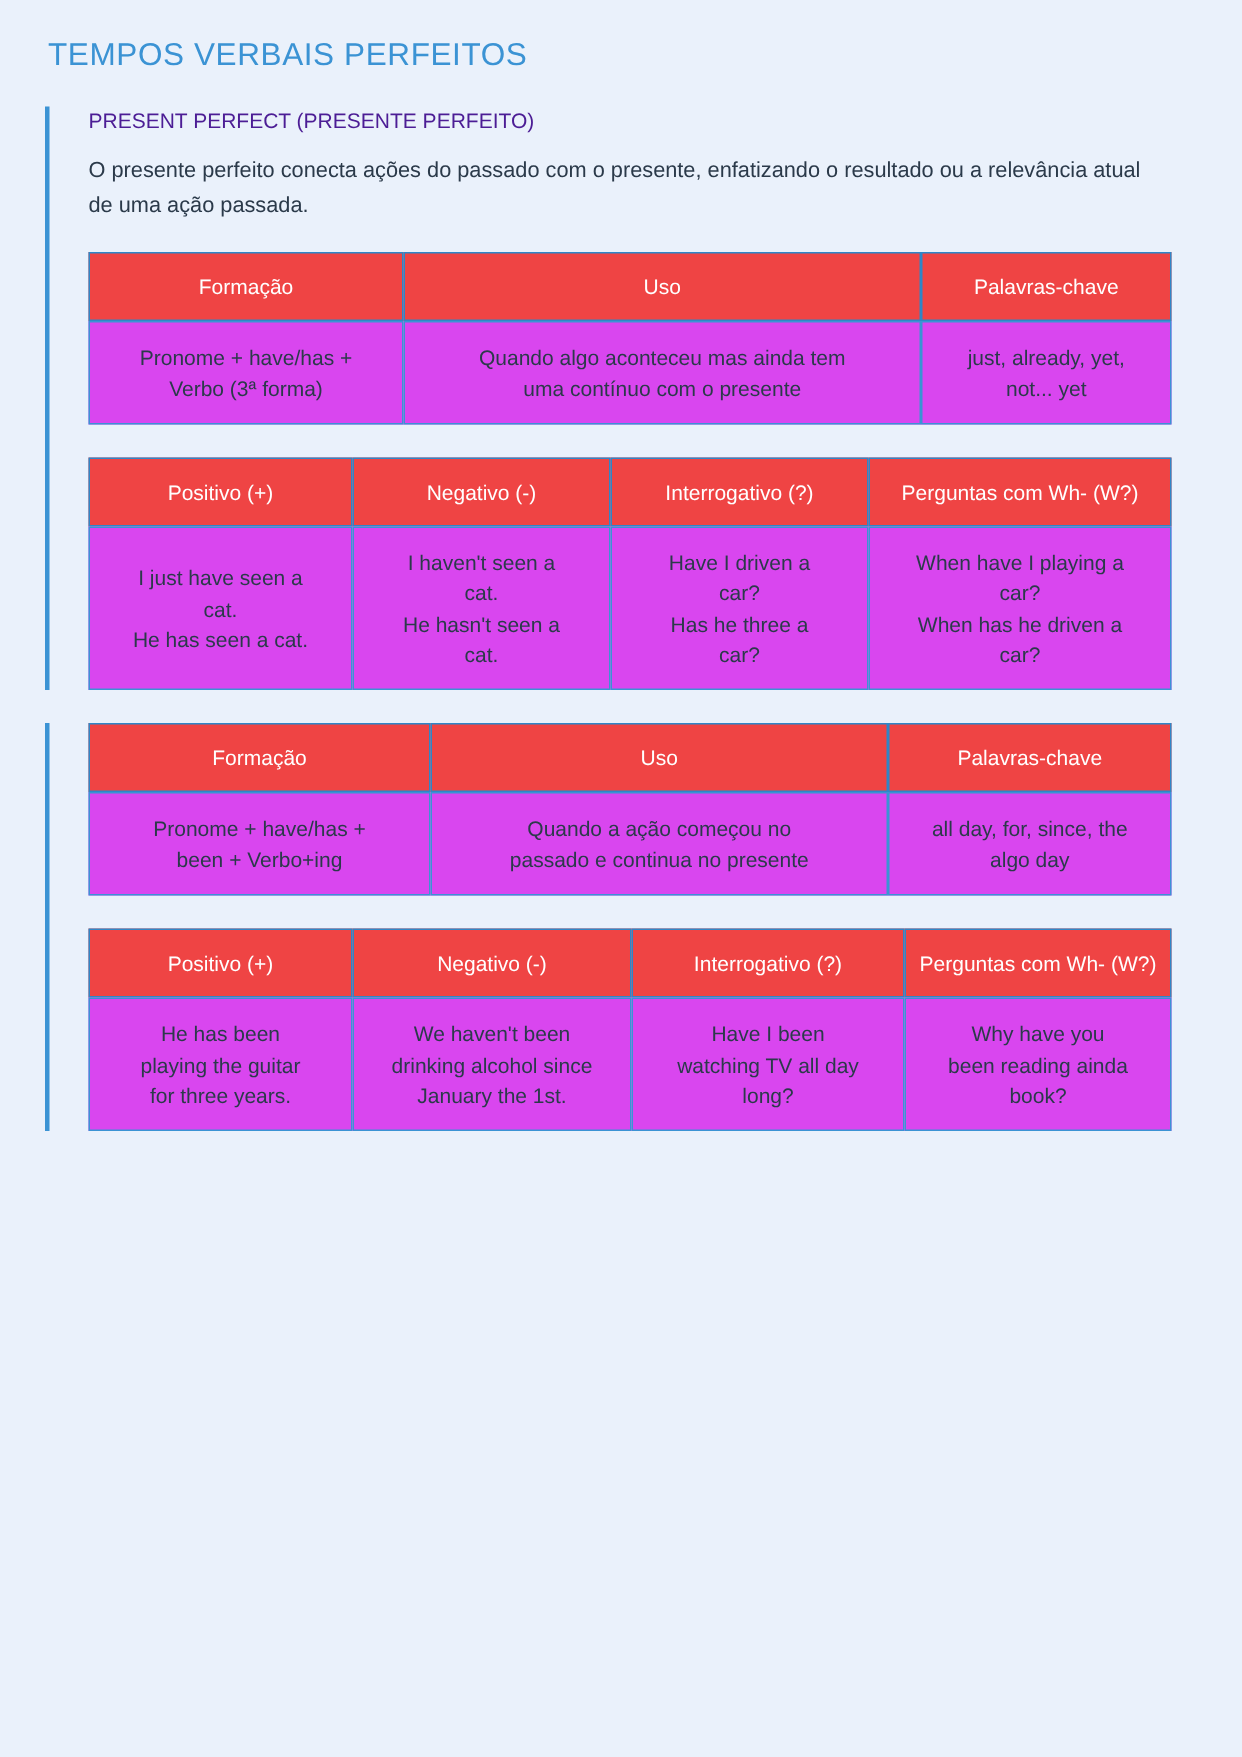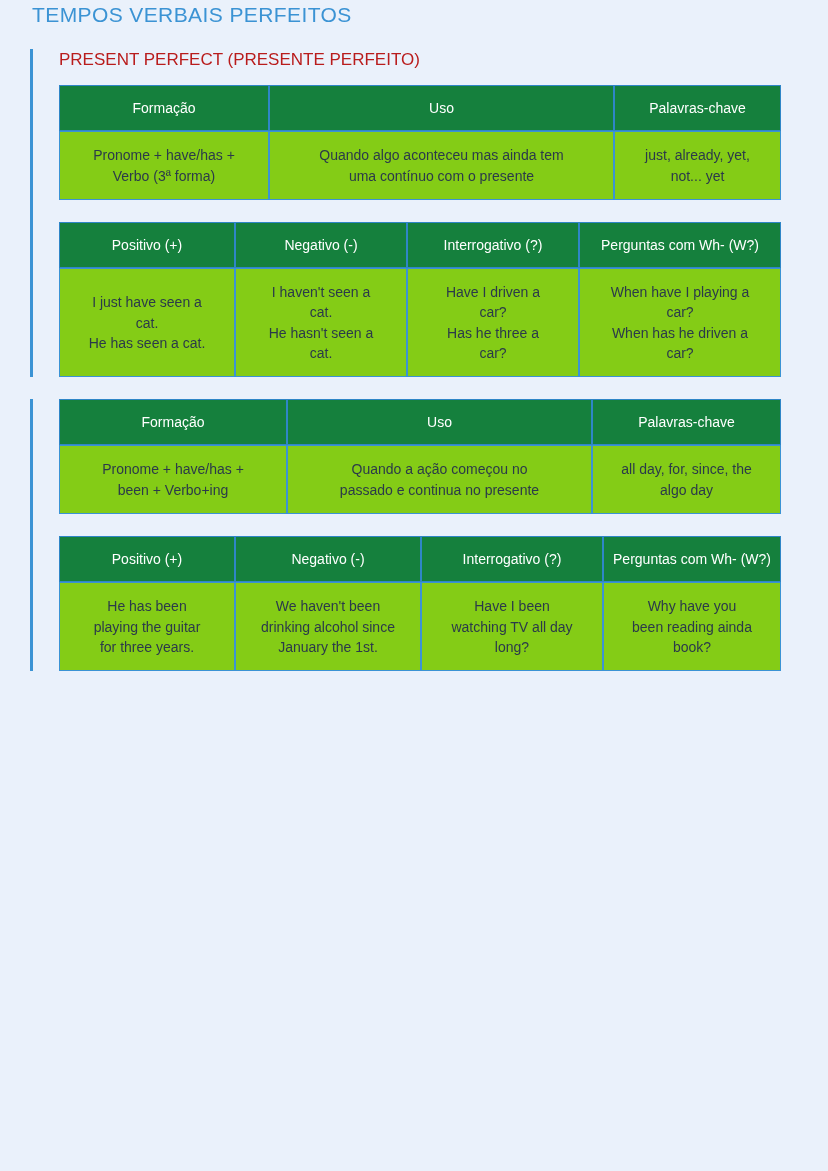--- a/index.html
+++ b/index.html
@@ -10,89 +10,90 @@
     width: 828px;
     min-height: 1171px;
     background: #eaf1fb;
     font-family: "Liberation Sans", sans-serif;
     color: #2b3a4a;
   }
   .page {
     width: 828px;
     min-height: 1171px;
     box-sizing: border-box;
-    padding: 3px 46px 30px 30px;
+    padding: 25px 46px 30px 30px;
     position: relative;
   }
   .doc-title {
     font-size: 21px;
     color: #3b93d4;
     letter-spacing: 0.4px;
     font-weight: 400;
     margin: 0 0 22px 2px;
   }
   .section {
     border-left: 3px solid #3b93d4;
     padding-left: 26px;
     margin-bottom: 0;
   }
   .section-title {
-    font-size: 17px;
-    color: #b91c1c;
+    font-size: 14px;
+    color: #4c1d95;
     font-weight: 400;
     margin: 0 0 14px 0;
     line-height: 1.3;
   }
   .section-desc {
     font-size: 14.5px;
     line-height: 1.55;
     color: #2b3a4a;
     margin: 0 0 20px 0;
     max-width: 712px;
   }
   table.grid {
     border-collapse: separate;
     border-spacing: 0;
     width: 722px;
     margin-bottom: 22px;
     background: #ffffff;
     table-layout: fixed;
   }
   table.grid th {
-    background: #15803d;
+    background: #ef4444;
     color: #ffffff;
     font-weight: 400;
     font-size: 14px;
     padding: 13px 8px;
     text-align: center;
     border: 1px solid #2f86c7;
     line-height: 1.3;
   }
   table.grid td {
-    background: #84cc16;
+    background: #d946ef;
     color: #2b3a4a;
     font-size: 14px;
     padding: 13px 10px;
     text-align: center;
     border: 1px solid #3b93d4;
     vertical-align: middle;
     line-height: 1.45;
   }
   .cell-line { display: block; }
   .section + .section { margin-top: 0; }
 </style>
 </head>
 <body>
 
 <div class="page">
 
   <h1 class="doc-title">TEMPOS VERBAIS PERFEITOS</h1>
 
   <div class="section">
     <h2 class="section-title">PRESENT PERFECT (PRESENTE PERFEITO)</h2>
+    <p class="section-desc">O presente perfeito conecta ações do passado com o presente, enfatizando o resultado ou a relevância atual de uma ação passada.</p>
 
     <table class="grid">
       <colgroup>
           <col style="width:210px">
           <col style="width:345px">
           <col style="width:167px">
         </colgroup>
       <thead>
         <tr>
           <th>Formação</th>

